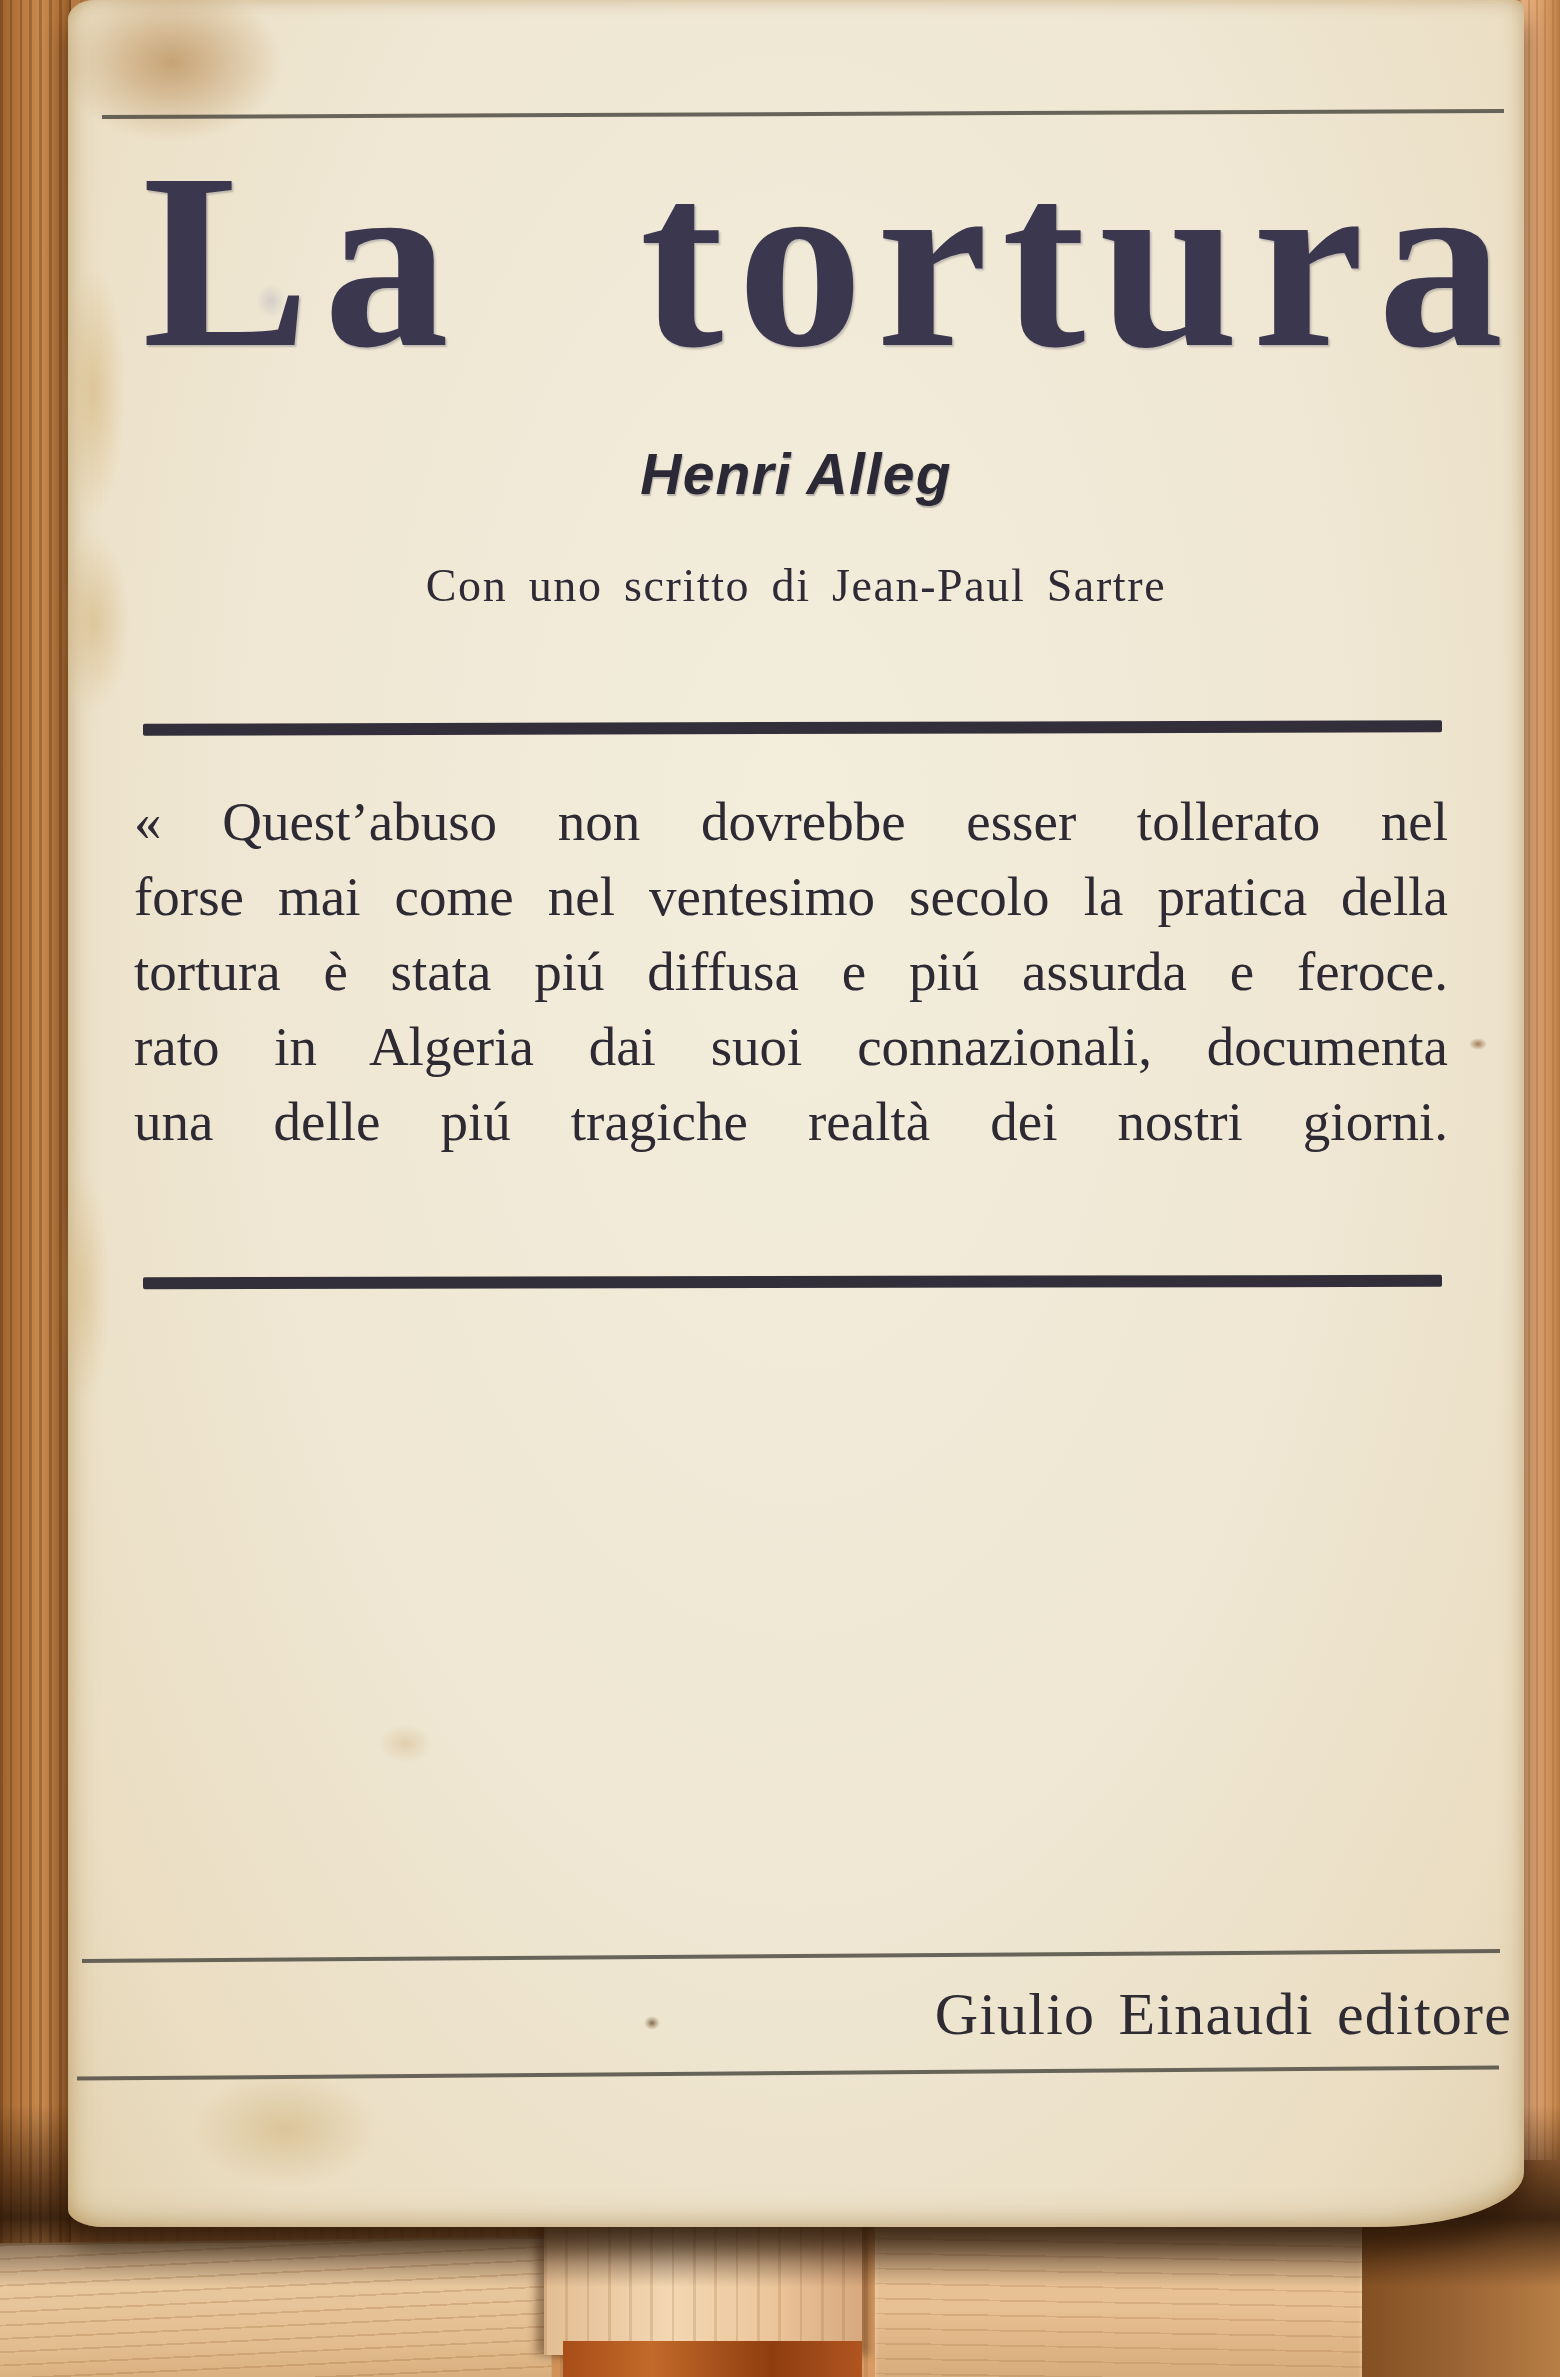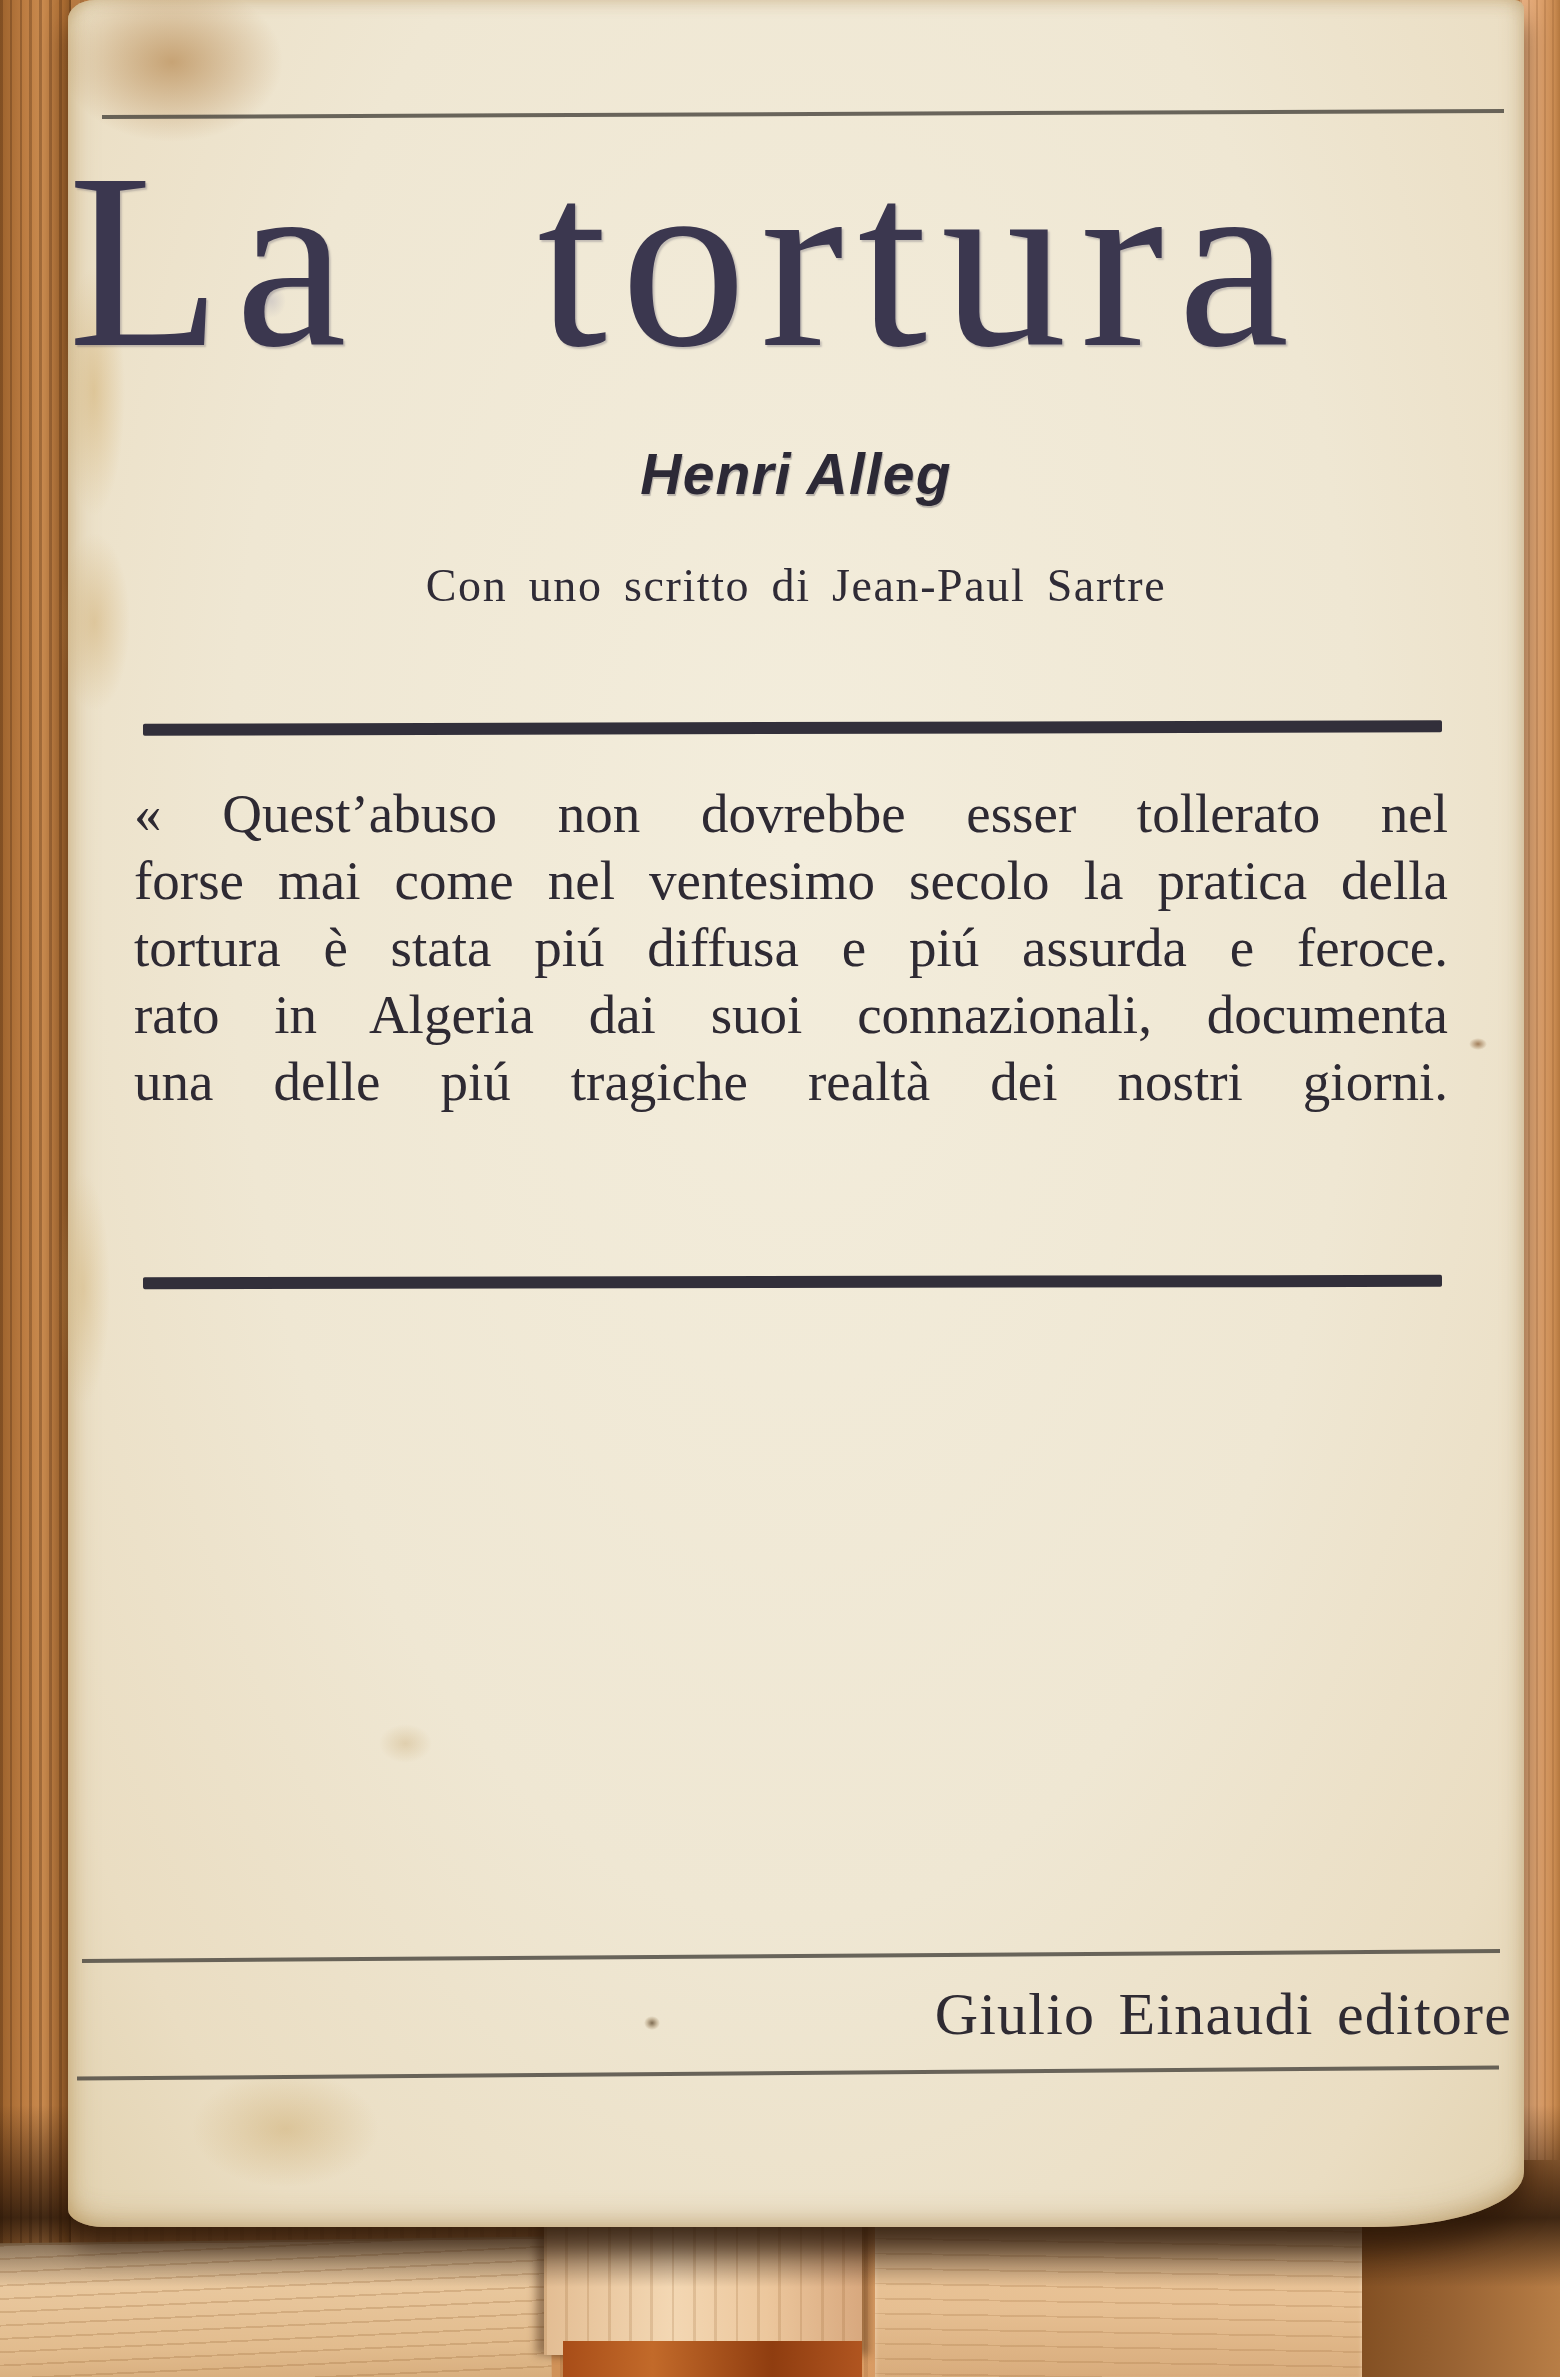--- a/index.html
+++ b/index.html
@@ -84,23 +84,23 @@
   .rule-thin{height:3.6px;background:#4b4740;opacity:.82;}
   .rule-thick{height:11.6px;border-radius:1.8px;background:#322f3a;}
   .header-rule{left:34px;top:112px;width:1402px;transform:rotate(-0.25deg);}
   .divider-rule-top{left:75px;top:722px;width:1299px;transform:rotate(-0.15deeg);transform:rotate(-0.15deg);}
   .divider-rule-bottom{left:75px;top:1276px;width:1299px;transform:rotate(-0.1deg);}
   .publisher-rule-top{left:14.2px;top:1954px;width:1418px;transform:rotate(-0.4deg);}
   .publisher-rule-bottom{left:9px;top:2071px;width:1422px;transform:rotate(-0.45deg);}
 
   .book-title{
     position:absolute;left:0;right:7px;top:135px;
-    text-align:left;
-    font-family:"Liberation Serif", serif;
-    font-weight:normal;
+    text-align:right;
+    font-family:"Liberation Serif", serif;
+    font-weight:bold;
     font-size:251px;line-height:1;
     letter-spacing:.055em;word-spacing:.4em;
     color:#3b374f;
     text-shadow:1.8px 1.8px 1.8px rgba(59,55,79,.25);
   }
   .author-name{
     position:absolute;left:0;right:0;top:446px;
     text-align:center;
     font-family:"Liberation Sans", sans-serif;
     font-weight:bold;font-style:italic;
@@ -120,20 +120,21 @@
   .blurb{
     position:absolute;left:66px;top:780px;width:1314px;
     font-family:"Liberation Serif", serif;
     font-size:55px;line-height:67px;
     color:#2e2a33;
   }
   .blurb-line{
     text-align:justify;
     -moz-text-align-last:justify;
     text-align-last:justify;
+    margin-top:8px;
   }
   .publisher-name{
     position:absolute;left:0;right:12px;top:1984px;
     text-align:right;
     font-family:"Liberation Serif", serif;
     font-size:60px;line-height:1;
     letter-spacing:.02em;word-spacing:.12em;
     color:#2f2b33;
   }
   

